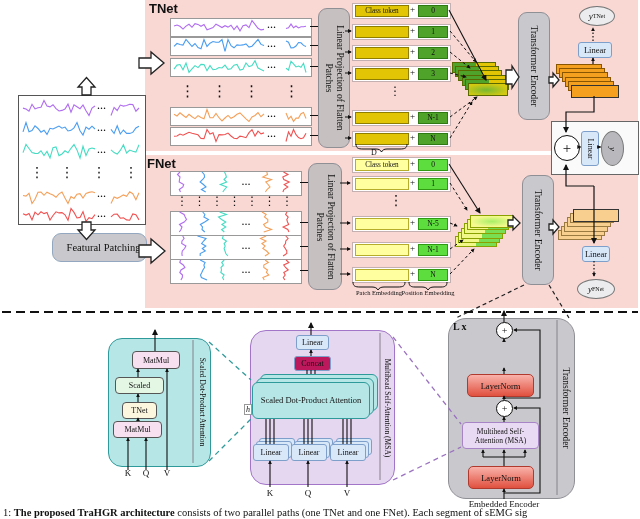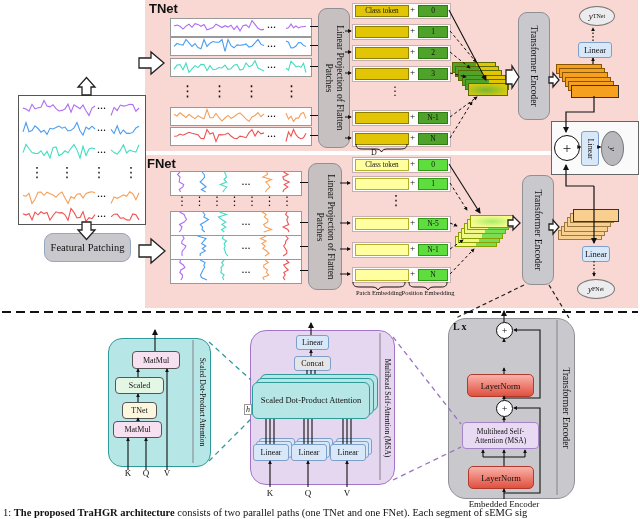--- a/index.html
+++ b/index.html
@@ -28,21 +28,21 @@
 <div id="fig">
 
   <div class="abs panel" style="left:145px;top:0;width:493px;height:151px;"></div>
   <div class="abs panel" style="left:145px;top:155px;width:493px;height:153px;"></div>
 
   <div class="abs ttl" style="left:149px;top:1px;">TNet</div>
   <div class="abs ttl" style="left:147px;top:156px;">FNet</div>
 
   <div class="abs" style="left:18px;top:95px;width:126px;height:128px;background:#fff;border:1.5px solid #555;"></div>
 
-  <div class="abs graybox cbox" style="left:44px;top:233px;width:85px;height:27px;font-size:10.5px;border-color:#93a8c0;">Featural Patching</div>
+  <div class="abs graybox cbox" style="left:52px;top:233px;width:85px;height:27px;font-size:10.5px;border-color:#93a8c0;padding-left:8px;">Featural Patching</div>
 
   <div class="abs graybox" style="left:318px;top:8px;width:30px;height:138px;background:#c6c0c0;">
     <div class="vlabel" style="width:136px;font-size:9.5px;">Linear Projection of Flatten Patches</div>
   </div>
 
   <div class="abs graybox" style="left:308px;top:163px;width:32px;height:125px;background:#c6c0c0;">
     <div class="vlabel" style="width:123px;font-size:9.5px;">Linear Projection of Flatten Patches</div>
   </div>
 
   <div class="abs graybox" style="left:518px;top:12px;width:30px;height:106px;">
@@ -87,21 +87,21 @@
   <div class="abs cbox" style="left:122px;top:402px;width:33px;height:15px;background:#fdf6de;border:1px solid #555;border-radius:4px;font-size:8px;">TNet</div>
   <div class="abs cbox" style="left:113px;top:421px;width:47px;height:15px;background:#f7e0f0;border:1px solid #555;border-radius:4px;font-size:8px;">MatMul</div>
   <div class="abs cbox" style="left:123px;top:467px;width:10px;height:11px;font-size:9px;">K</div>
   <div class="abs cbox" style="left:141px;top:467px;width:10px;height:11px;font-size:9px;">Q</div>
   <div class="abs cbox" style="left:162px;top:467px;width:10px;height:11px;font-size:9px;">V</div>
 
   <div class="abs" style="left:250px;top:330px;width:143px;height:153px;background:#e6d7f0;border:1.5px solid #a275c8;border-radius:16px;">
     <div class="vlabel nowrap" style="left:136px;top:77px;width:150px;font-size:7.5px;">Multihead Self-Attention (MSA)</div>
   </div>
   <div class="abs bluebox cbox" style="left:296px;top:335px;width:31px;height:13px;font-size:8px;">Linear</div>
-  <div class="abs cbox" style="left:294px;top:356px;width:35px;height:13px;background:#e5e5e5;border:1px solid #7d9fca;border-radius:3px;font-size:8px;">Concat</div>
+  <div class="abs cbox" style="left:294px;top:356px;width:35px;height:13px;background:#be185d;border:1px solid #7d9fca;border-radius:3px;font-size:8px;">Concat</div>
   <div class="abs" style="left:260px;top:374px;width:116px;height:35px;background:#b7e6e6;border:1px solid #2f9a9a;border-radius:6px;"></div>
   <div class="abs" style="left:256px;top:378px;width:116px;height:35px;background:#b7e6e6;border:1px solid #2f9a9a;border-radius:6px;"></div>
   <div class="abs cbox" style="left:252px;top:382px;width:116px;height:35px;background:#b7e6e6;border:1px solid #2f9a9a;border-radius:6px;font-size:8.5px;line-height:1.15;">Scaled Dot-Product Attention</div>
   <div class="abs" style="left:244px;top:404px;font-size:8px;background:#fff;padding:0 1px;border:0.5px solid #999;"><i>h</i></div>
   <div class="abs cbox" style="left:265px;top:487px;width:10px;height:11px;font-size:9px;">K</div>
   <div class="abs cbox" style="left:303px;top:487px;width:10px;height:11px;font-size:9px;">Q</div>
   <div class="abs cbox" style="left:342px;top:487px;width:10px;height:11px;font-size:9px;">V</div>
 
   <div class="abs" style="left:448px;top:318px;width:125px;height:179px;background:#c9c9cd;border:1.5px solid #8f8f96;border-radius:18px;">
     <div class="vlabel nowrap" style="left:117px;top:89px;width:175px;font-size:9.5px;">Transformer Encoder</div>

